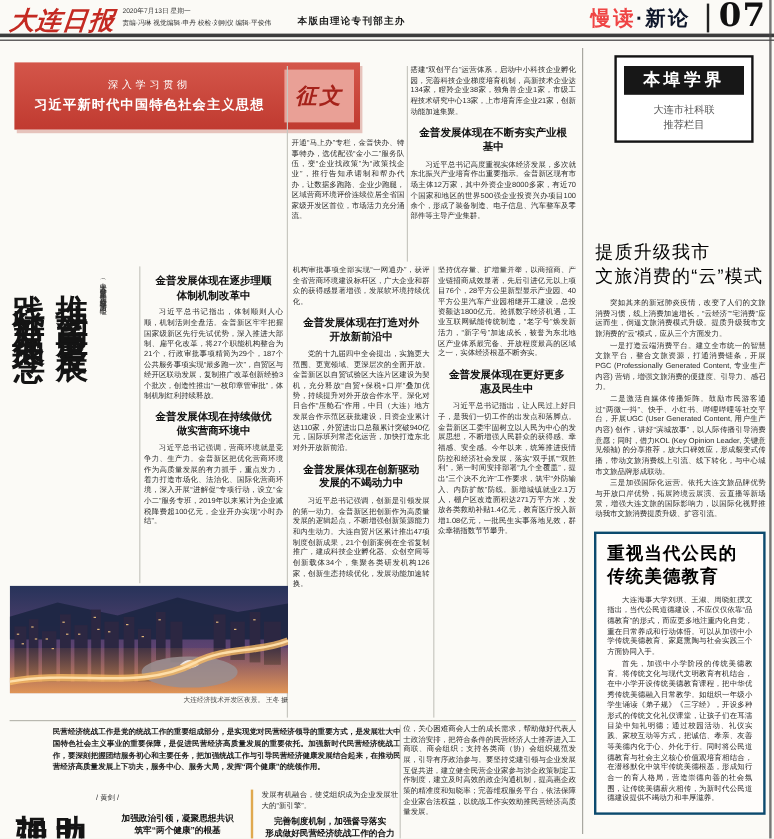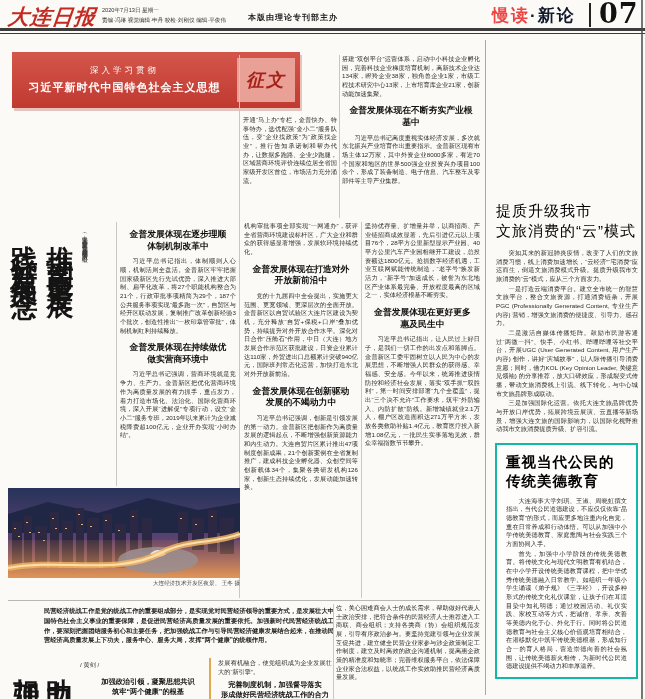--- a/index.html
+++ b/index.html
@@ -45,21 +45,21 @@
   .b-byline{left:80px;top:661px;font-size:6.2px;color:#333;}
   .b-sub{font-weight:bold;font-size:7.2px;line-height:1.35;text-align:center;color:#111;}
   .gold{left:209px;top:658px;width:2px;height:41px;background:#e0a94f;}
   
   .sdiv{left:485px;top:40px;width:1px;height:655px;background:#a8a7a0;}
   .xbox{left:512px;top:46px;width:100px;border:2px solid #141414;background:#fff;padding:7px 6px 6px 6px;text-align:center;}
   .xbox-title{background:#171717;color:#fff;font-weight:bold;font-size:14px;letter-spacing:3px;padding:3px 2px;}
   .xbox-sub{font-size:8.5px;color:#555;line-height:1.5;margin-top:6px;}
   .a1-title{left:496px;top:201px;width:142px;font-size:15px;font-weight:normal;color:#000;line-height:1.3;letter-spacing:1px;}
   .a1-body{left:496px;top:249px;width:142px;height:190px;}
-  .redbox{left:495px;top:443px;width:143px;height:236px;border:2px solid #14b8a6;background:#fffdfb;box-sizing:border-box;padding:8px 9px;overflow:hidden;}
+  .redbox{left:495px;top:443px;width:143px;height:236px;border:2px solid #0c4a6e;background:#fffdfb;box-sizing:border-box;padding:8px 9px;overflow:hidden;}
   .a2-title{font-size:14.5px;font-weight:bold;color:#000;line-height:1.3;letter-spacing:1px;margin-bottom:6px;}
 </style>
 </head>
 <body>
 
 <div id="page">
 
   <div class="abs logo">大连日报</div>
   <div class="abs hmeta">
     <div>2020年7月13日 星期一</div>
@@ -206,20 +206,27 @@
       <div>形成做好民营经济统战工作的合力</div>
     </div>
   </div>
   <div class="abs col" style="left:336px;top:604px;width:144px;height:95px;">
     <div class="para noindent">位，关心困难商会人士的成长需求，帮助做好代表人士政治安排，把符合条件的民营经济人士推荐进入工商联、商会组织；支持各类商（协）会组织规范发展，引导有序政治参与。要坚持党建引领与企业发展互促共进，建立健全民营企业家参与涉企政策制定工作制度，建立及时高效的政企沟通机制，提高惠企政策的精准度和知晓率；完善维权服务平台，依法保障企业家合法权益，以统战工作实效助推民营经济高质量发展。</div>
   </div>
   <div class="abs vdiv" style="left:333px;top:604px;height:95px;"></div>
 
   <div class="abs sdiv"></div>
 
+  <div class="abs xbox">
+    <div class="xbox-title">本埠学界</div>
+    <div class="xbox-sub">
+      <div>大连市社科联</div>
+      <div>推荐栏目</div>
+    </div>
+  </div>
 
   <div class="abs a1-title">
     <div>提质升级我市</div>
     <div>文旅消费的“云”模式</div>
   </div>
   <div class="abs col a1-body">
     <div class="para">突如其来的新冠肺炎疫情，改变了人们的文旅消费习惯，线上消费加速增长，“云经济”“宅消费”应运而生，倒逼文旅消费模式升级。提质升级我市文旅消费的“云”模式，应从三个方面发力。</div>
     <div class="para">一是打造云端消费平台。建立全市统一的智慧文旅平台，整合文旅资源，打通消费链条，开展PGC (Professionally Generated Content, 专业生产内容) 营销，增强文旅消费的便捷度、引导力、感召力。</div>
     <div class="para">二是激活自媒体传播矩阵。鼓励市民游客通过“两微一抖”、快手、小红书、哔哩哔哩等社交平台，开展UGC (User Generated Content, 用户生产内容) 创作，讲好“滨城故事”，以人际传播引导消费意愿；同时，借力KOL (Key Opinion Leader, 关键意见领袖) 的分享推荐，放大口碑效应，形成裂变式传播，带动文旅消费线上引流、线下转化，与中心城市文旅品牌形成联动。</div>
     <div class="para">三是加强国际化运营。依托大连文旅品牌优势与开放口岸优势，拓展跨境云展演、云直播等新场景，增强大连文旅的国际影响力，以国际化视野推动我市文旅消费提质升级、扩容引流。</div>

